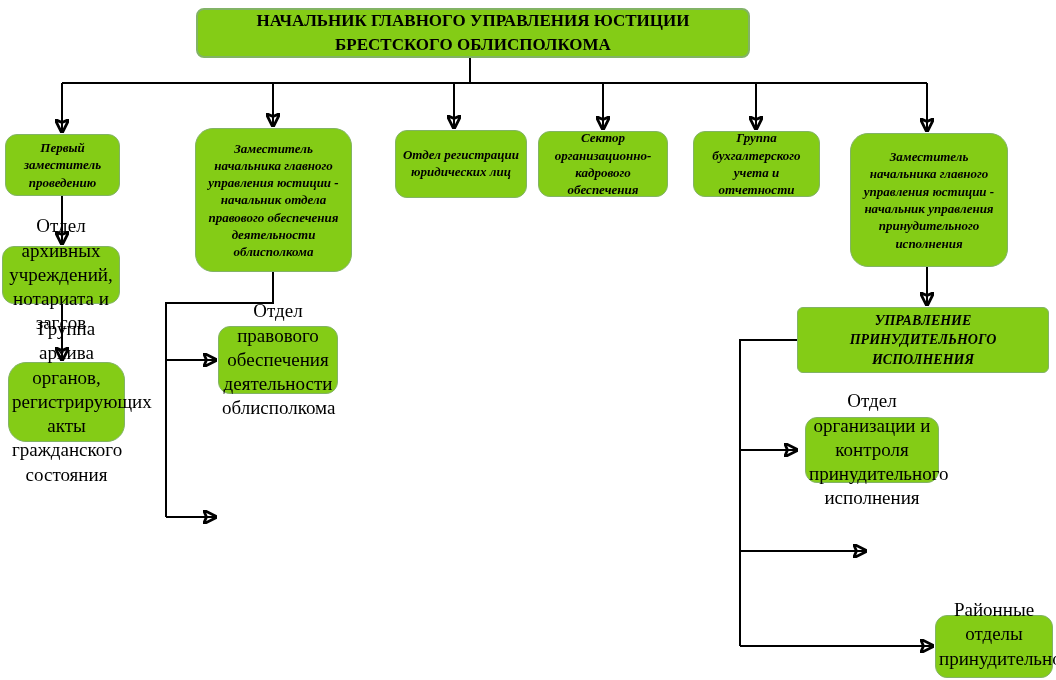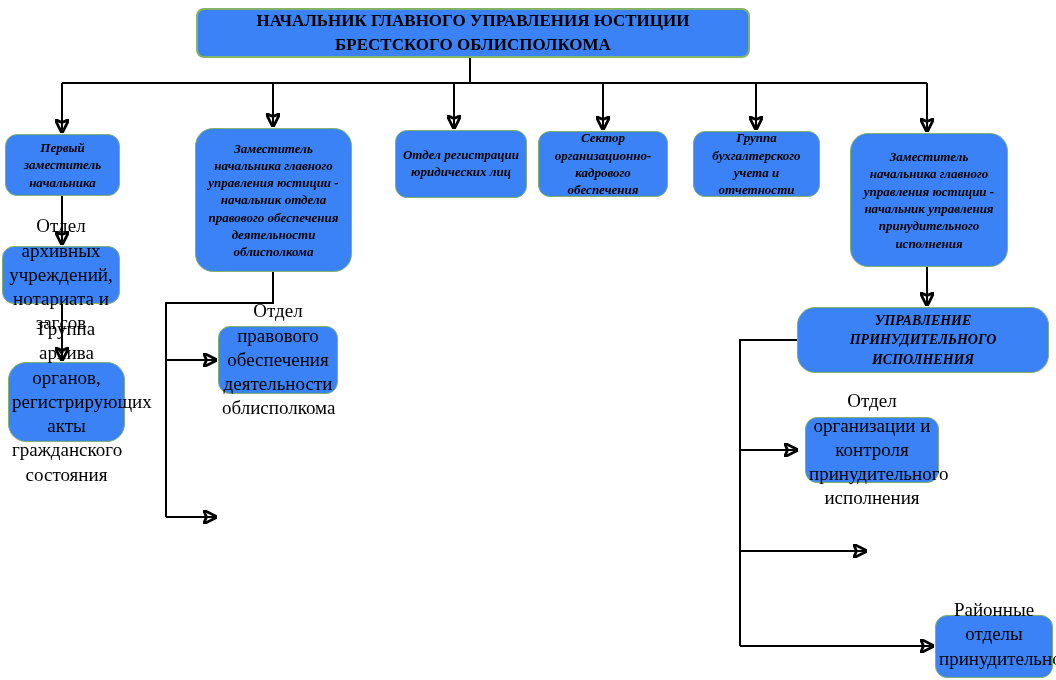--- a/index.html
+++ b/index.html
@@ -15,21 +15,21 @@
   svg.connectors {
     position: absolute;
     left: 0; top: 0;
     width: 1056px; height: 680px;
     pointer-events: none;
   }
   svg.connectors path { stroke: #000; stroke-width: 2; fill: none; }
   .node {
     position: absolute;
     box-sizing: border-box;
-    background: #3b82f6;
+    background: #84cc16;
     border: 1.5px solid #82b366;
     border-radius: 12px;
     display: flex;
     align-items: center;
     justify-content: center;
     text-align: center;
     padding: 3px 5px;
   }
   .node .lbl { display: block; width: 100%; }
   .n-title {
@@ -47,21 +47,21 @@
   #n-org-personnel      { left: 538px; top: 131px; width: 130px; height: 66px; }
   #n-accounting         { left: 693px; top: 131px; width: 127px; height: 66px; }
   #n-deputy-enforcement { left: 850px; top: 133px; width: 158px; height: 134px; }
   #n-archives           { left: 2px;   top: 246px; width: 118px; height: 58px; }
   #n-civil-registry     { left: 8px;   top: 362px; width: 117px; height: 80px; }
   #n-legal-support      { left: 218px; top: 326px; width: 120px; height: 68px; }
   #n-legal-expertise    { left: 218px; top: 437px; width: 120px; height: 93px; }
   #n-enforcement-office {
     left: 797px; top: 307px; width: 252px; height: 66px;
     font-size: 14px; font-weight: bold; font-style: italic; line-height: 1.4;
-    border-radius: 18px;
+    border-radius: 6px;
   }
   #n-org-control        { left: 805px; top: 417px; width: 134px; height: 66px; }
   #n-enforcement-dept   { left: 868px; top: 519px; width: 119px; height: 64px; }
   #n-district-depts     { left: 935px; top: 615px; width: 118px; height: 63px; }
 </style>
 </head>
 <body>
 
 <div class="canvas">
 
@@ -89,21 +89,21 @@
     <path d="M740,450 L797,450" marker-end="url(#arrow)"></path>
     <path d="M740,551 L866,551" marker-end="url(#arrow)"></path>
     <path d="M740,646 L933,646" marker-end="url(#arrow)"></path>
   </svg>
 
   <div class="node n-title">
     <span class="lbl">НАЧАЛЬНИК ГЛАВНОГО УПРАВЛЕНИЯ ЮСТИЦИИ БРЕСТСКОГО ОБЛИСПОЛКОМА</span>
   </div>
 
   <div class="node n-bi" id="n-first-deputy">
-    <span class="lbl">Первый заместитель начальника</span>
+    <span class="lbl">Первый заместитель проведению</span>
   </div>
 
   <div class="node n-bi n-tall" id="n-deputy-legal">
     <span class="lbl">Заместитель начальника главного управления юстиции - начальник отдела правового обеспечения деятельности облисполкома</span>
   </div>
 
   <div class="node n-bi" id="n-registration">
     <span class="lbl">Отдел регистрации юридических лиц</span>
   </div>
 

